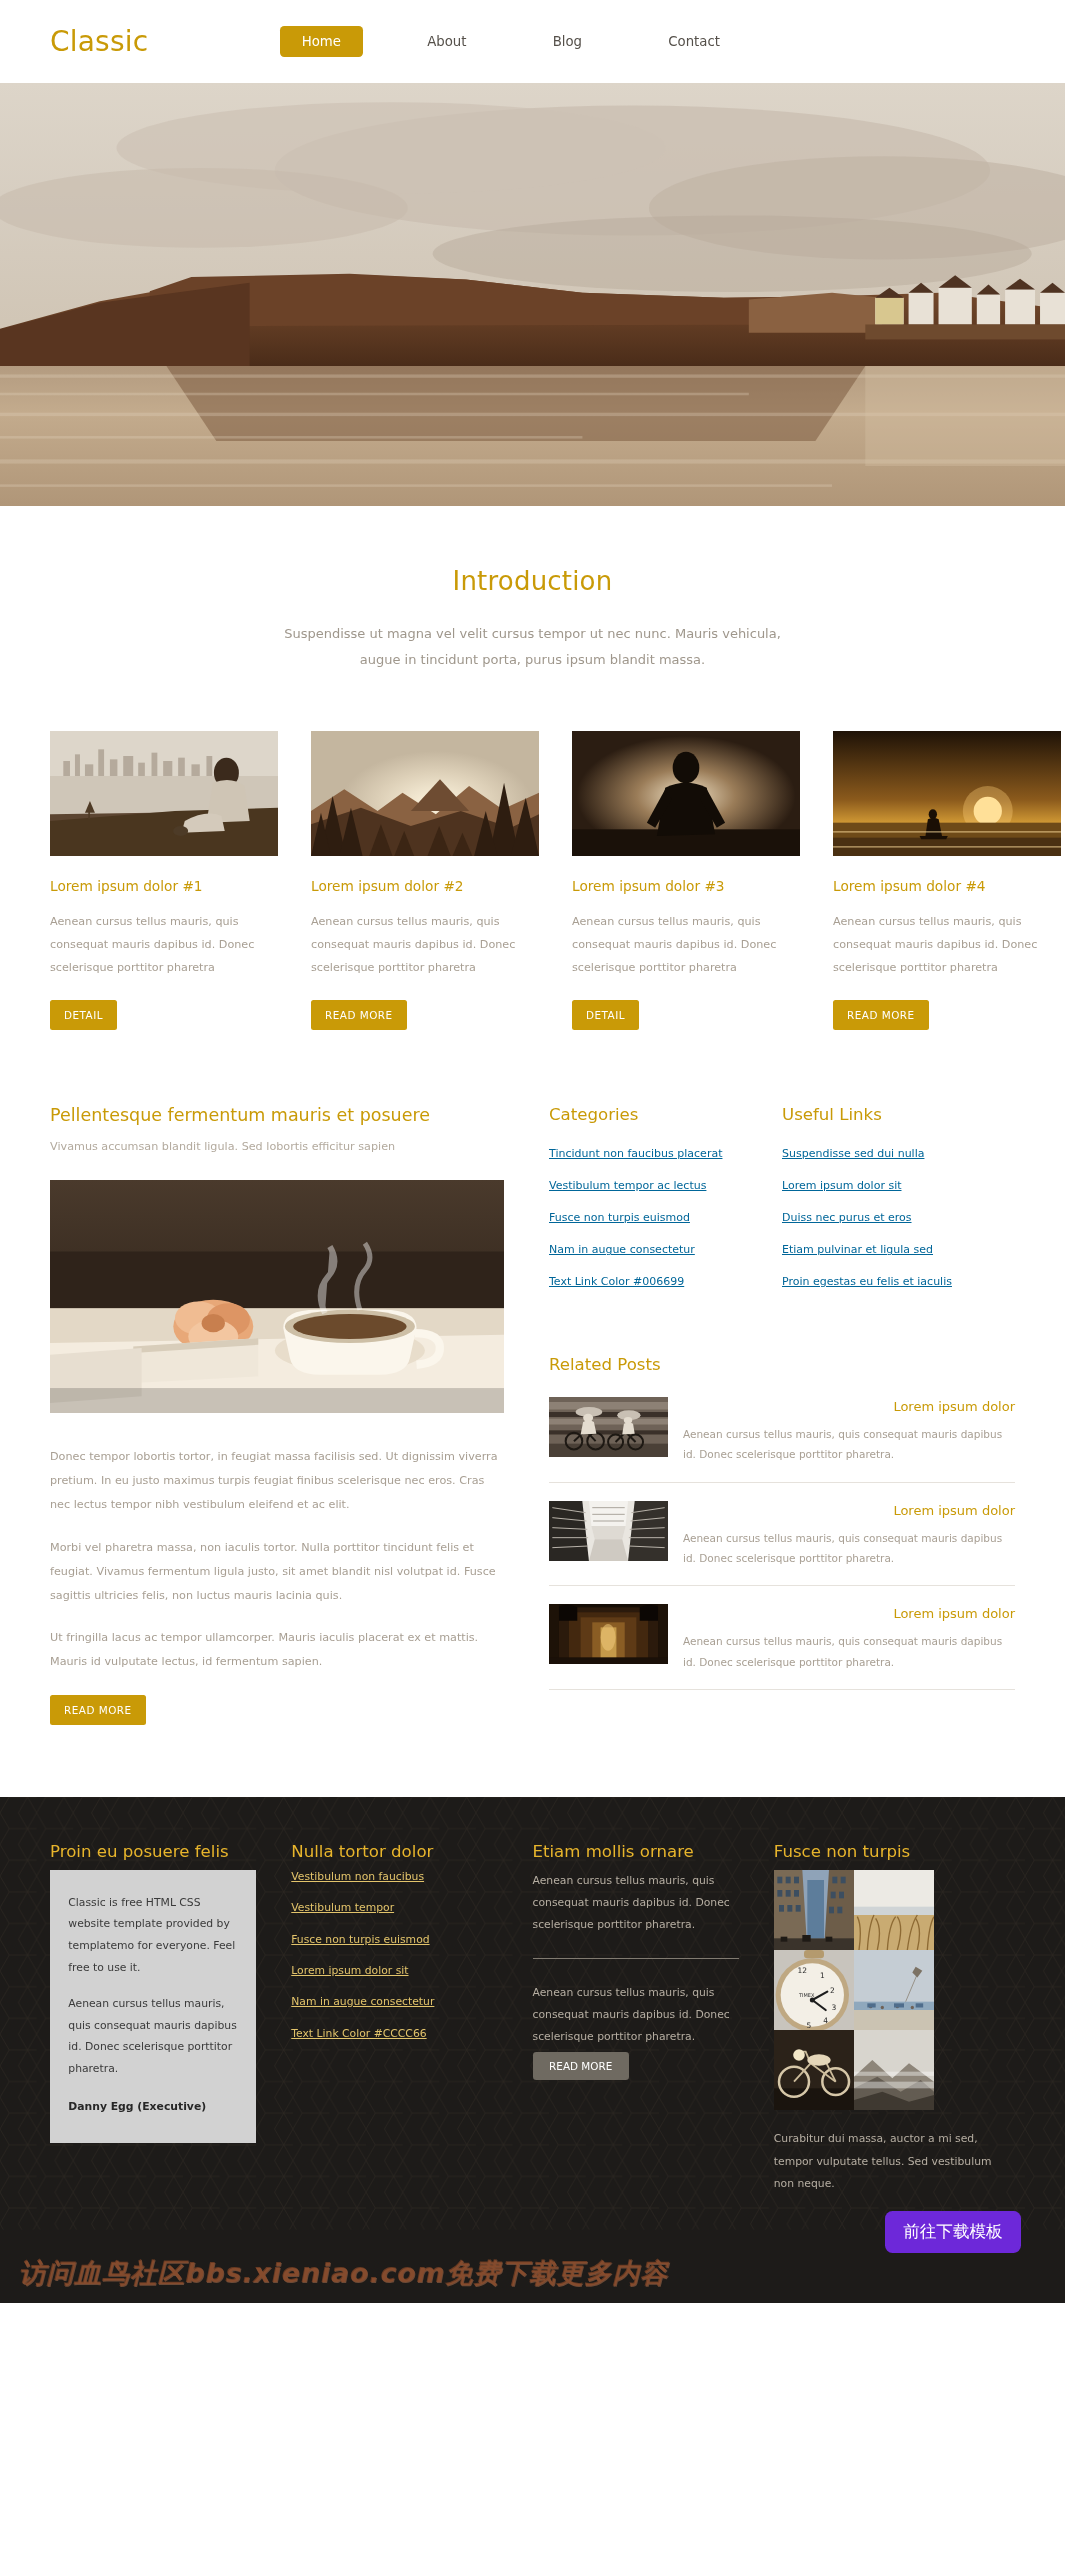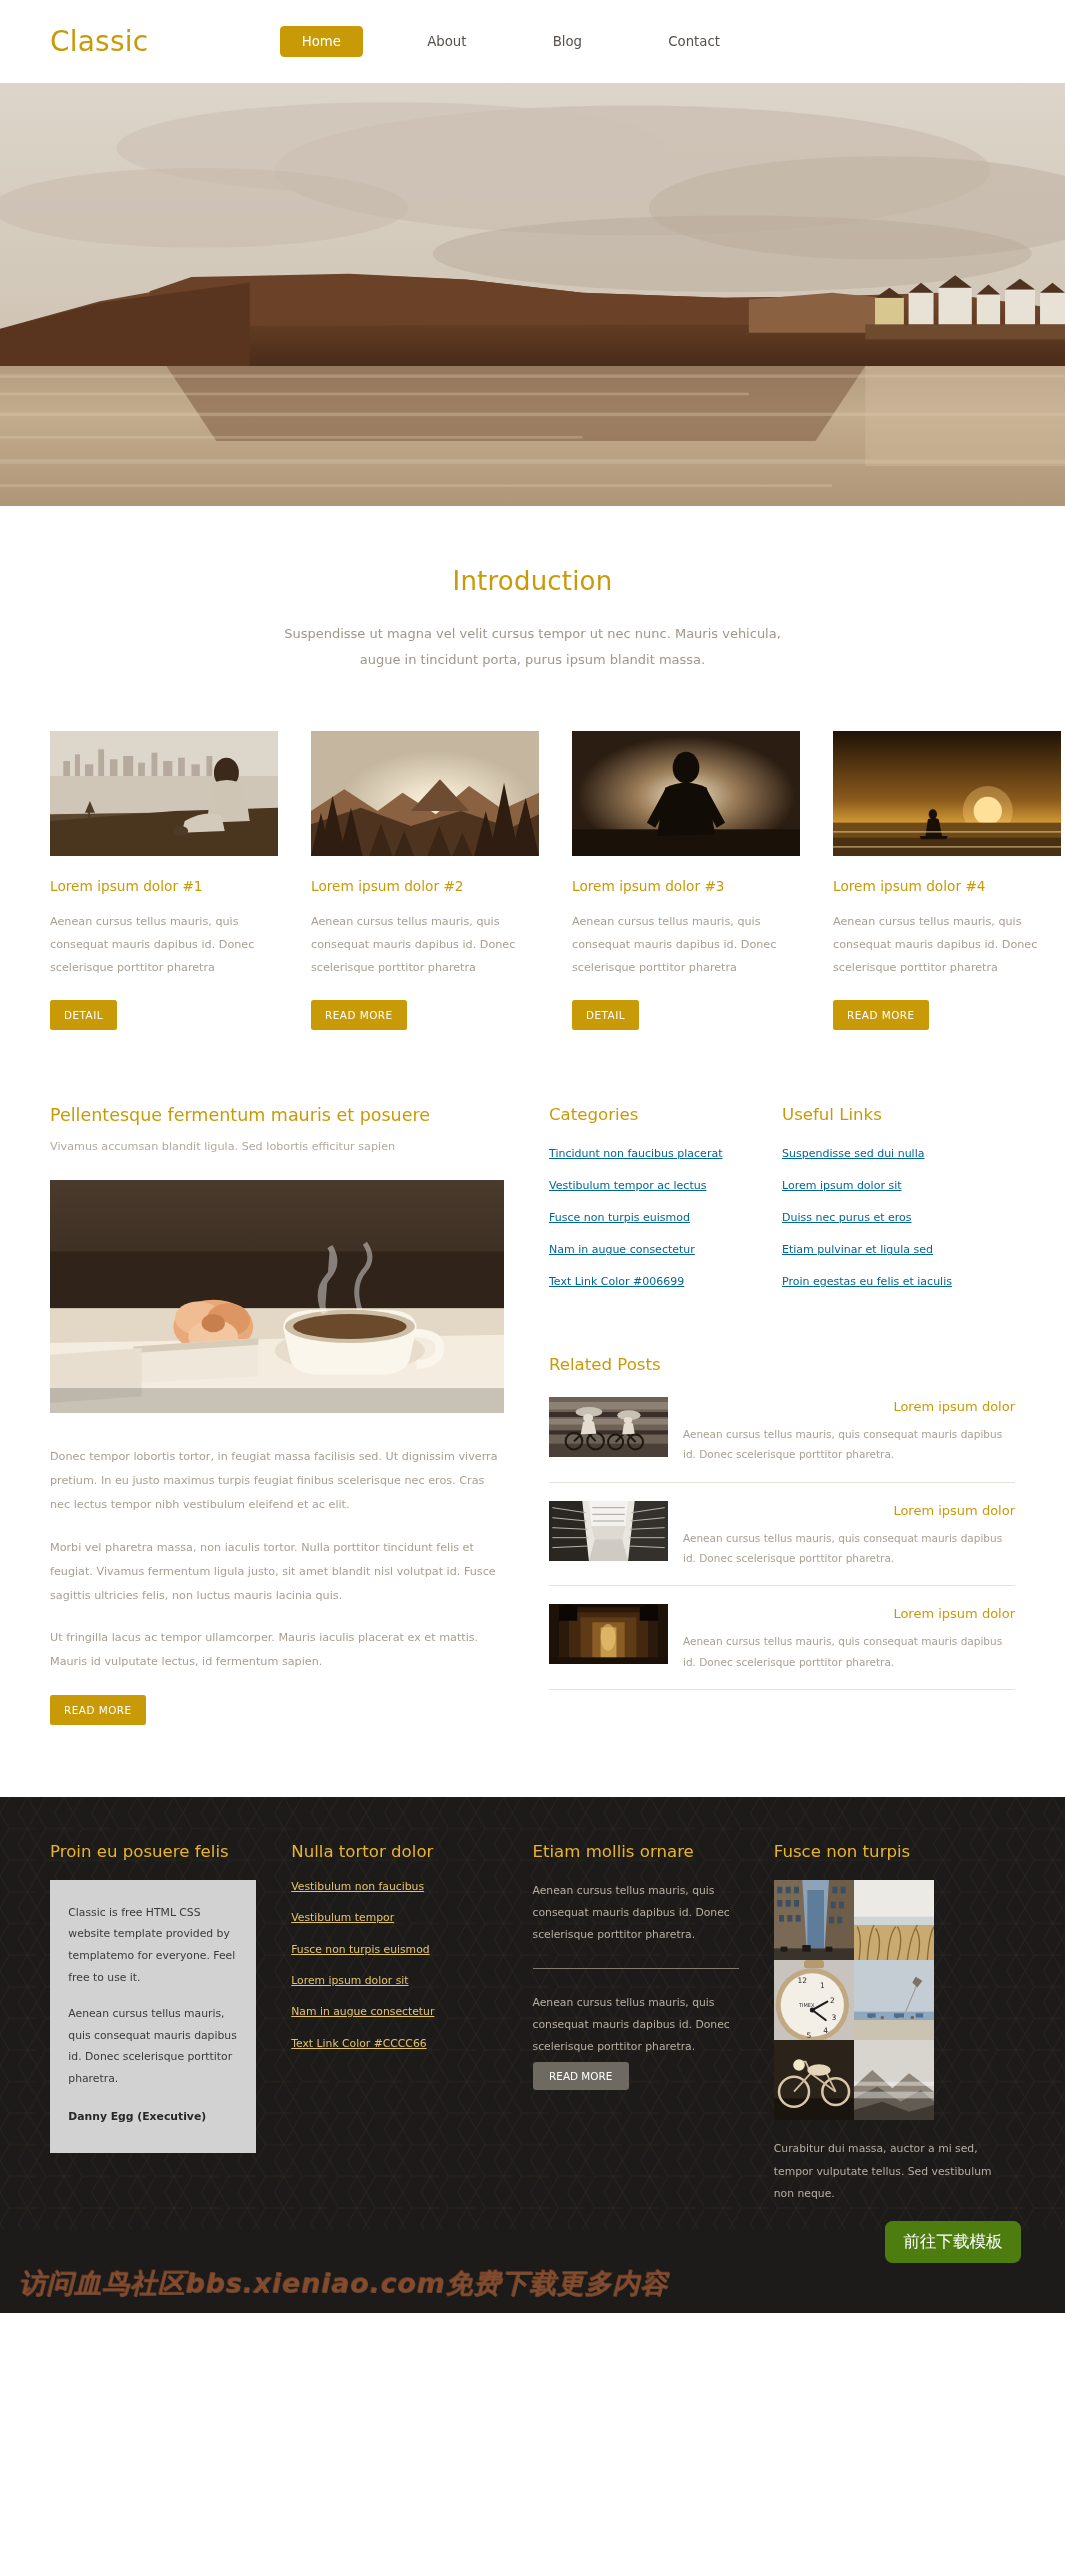--- a/index.html
+++ b/index.html
@@ -122,21 +122,21 @@
     content:""; position:absolute; inset:0;
     background-image:
       radial-gradient(circle at 0 0, transparent 0, transparent 0);
     pointer-events:none;
   }
   .hexbg { position:absolute; inset:0; opacity:.5; pointer-events:none; }
   .footer-inner { position:relative; display:flex; gap:0; }
   .fcol { flex:0 0 25%; padding-right:35px; }
   .fcol:last-child { padding-right:0; }
   .fcol h3 {
-    font-size:16.6px; color:#e8b52c; font-weight:400; margin-bottom:17px; line-height:1.4;
+    font-size:16.6px; color:#e8b52c; font-weight:400; margin-bottom:7px; line-height:1.4;
   }
   .quote-box {
     background:#d2d2d2; color:#3a3a3a; padding:21.6px 18.3px 25px;
     font-size:10.8px; line-height:2.0;
   }
   .quote-box p + p { margin-top:15px; }
   .quote-box .author { font-weight:bold; color:#272727; margin-top:16.6px; display:block; }
   .flink {
     display:block; color:#e3c46b; font-size:10.8px;
     text-decoration:underline; margin-bottom:18.3px;
@@ -156,21 +156,21 @@
   
   .watermark {
     position:absolute; left:18.3px; bottom:11.7px; width:916px;
     font-size:27px; font-weight:bold; font-style:italic;
     color:rgba(150,78,40,.62);
     text-shadow:0.8px 0.8px 0 rgba(255,160,110,.35);
     letter-spacing:0.8px; white-space:nowrap; pointer-events:none;
   }
   .dl-btn {
     position:absolute; right:44px; bottom:50px;
-    background:#4d7c0f; color:#fff; border:none; border-radius:7.5px;
+    background:#6d28d9; color:#fff; border:none; border-radius:7.5px;
     padding:10px 18.3px; font-size:16.6px; cursor:pointer;
     font-family:"DejaVu Sans", sans-serif;
   }
 </style>
 </head>
 <body>
 
 <div class="page">
 
   <div class="header">

